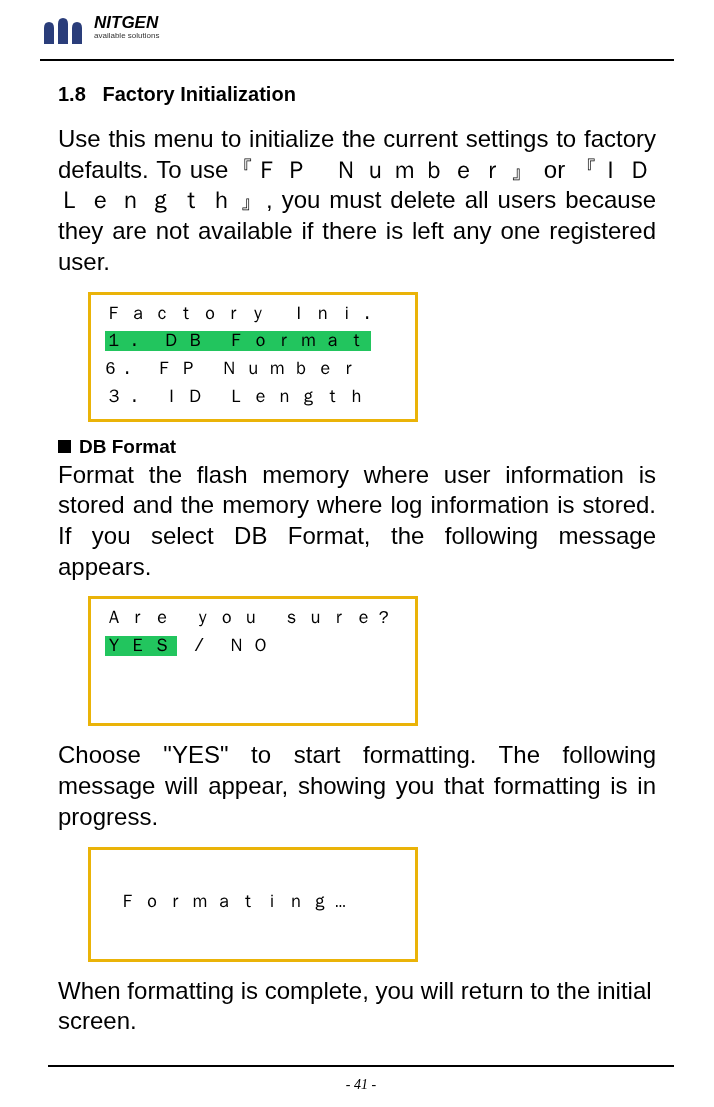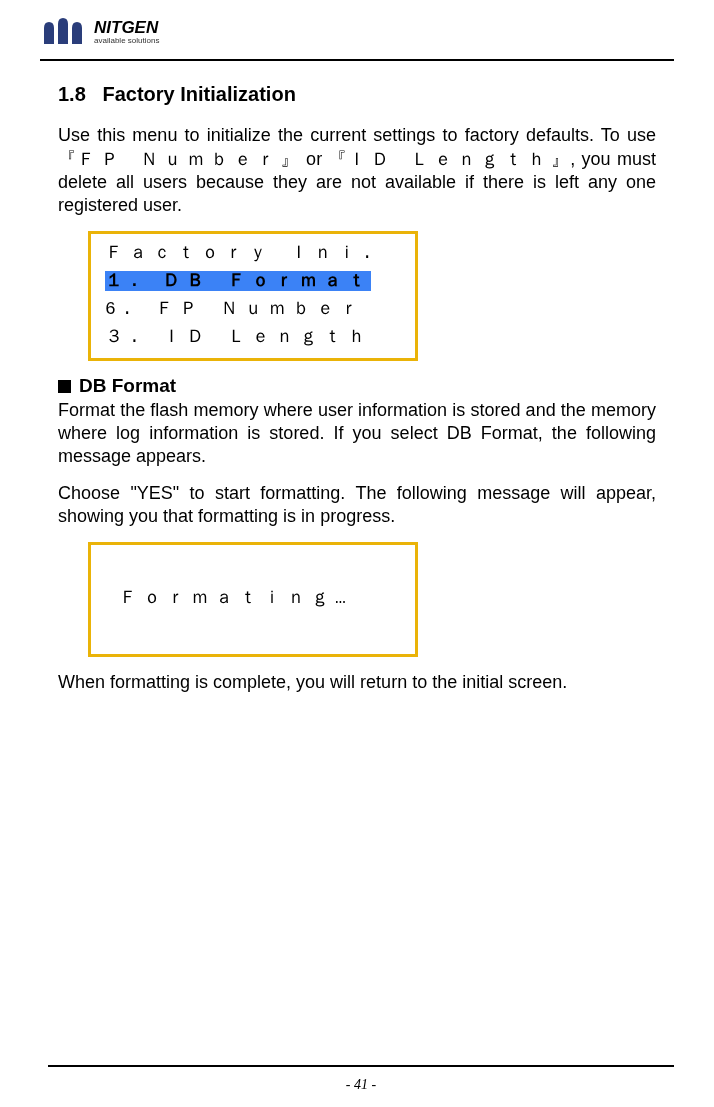--- a/index.html
+++ b/index.html
@@ -11,21 +11,20 @@
   }
   .page {
     width: 714px;
     height: 1107px;
     box-sizing: border-box;
     position: relative;
     padding: 0 40px;
   }
   .header {
     display: flex;
-    align-items: center;
     gap: 4px;
     padding-top: 14px;
     padding-bottom: 6px;
   }
   .logo {
     width: 56px;
     height: 36px;
     position: relative;
   }
   .logo-text {
@@ -54,21 +53,21 @@
   .content {
     padding: 0 18px;
     margin-top: 22px;
   }
   .section-title {
     font-weight: 700;
     font-size: 20px;
     margin: 0 0 18px 0;
   }
   .para {
-    font-size: 18px;
+    font-size: 24px;
     text-align: justify;
     margin: 0 0 14px 0;
     line-height: 1.28;
   }
   .monoish {
     font-family: "MS Gothic","Yu Gothic","Meiryo",monospace;
     letter-spacing: 4px;
   }
   .lcd {
     border: 3px solid #eab308;
@@ -87,22 +86,21 @@
     padding-left: 28px;
   }
   .lcd-line {
     font-family: "MS Gothic","Yu Gothic","Meiryo","Courier New",monospace;
     font-size: 18px;
     letter-spacing: 6px;
     line-height: 1.55;
     white-space: pre;
   }
   .sel {
-    background: #3b82f6;
-    font-weight: bold;
+    background: #22c55e;
   }
   .subhead-row {
     display: flex;
     align-items: center;
     gap: 8px;
     margin: 8px 0 2px 0;
   }
   .bullet-sq {
     width: 13px;
     height: 13px;
@@ -169,20 +167,24 @@
       <div class="lcd-line">6. ＦＰ Ｎｕｍｂｅｒ</div>
       <div class="lcd-line">３. ＩＤ Ｌｅｎｇｔｈ</div>
     </div>
 
     <div class="subhead-row">
       <span class="bullet-sq"></span>
       <span class="subhead-text">DB Format</span>
     </div>
     <p class="para">Format the flash memory where user information is stored and the memory where log information is stored. If you select DB Format, the following message appears.</p>
 
+    <div class="lcd h2">
+      <div class="lcd-line">Ａｒｅ ｙｏｕ ｓｕｒｅ?</div>
+      <div class="lcd-line"><span class="sel">ＹＥＳ</span><span> / ＮＯ</span></div>
+    </div>
 
     <p class="para">Choose "YES" to start formatting. The following message will appear, showing you that formatting is in progress.</p>
 
     <div class="lcd hmsg">
       <div class="lcd-line">Ｆｏｒｍａｔｉｎｇ…</div>
     </div>
 
     <p class="para" style="text-align:left">When formatting is complete, you will return to the initial screen.</p>
 
   </div>

